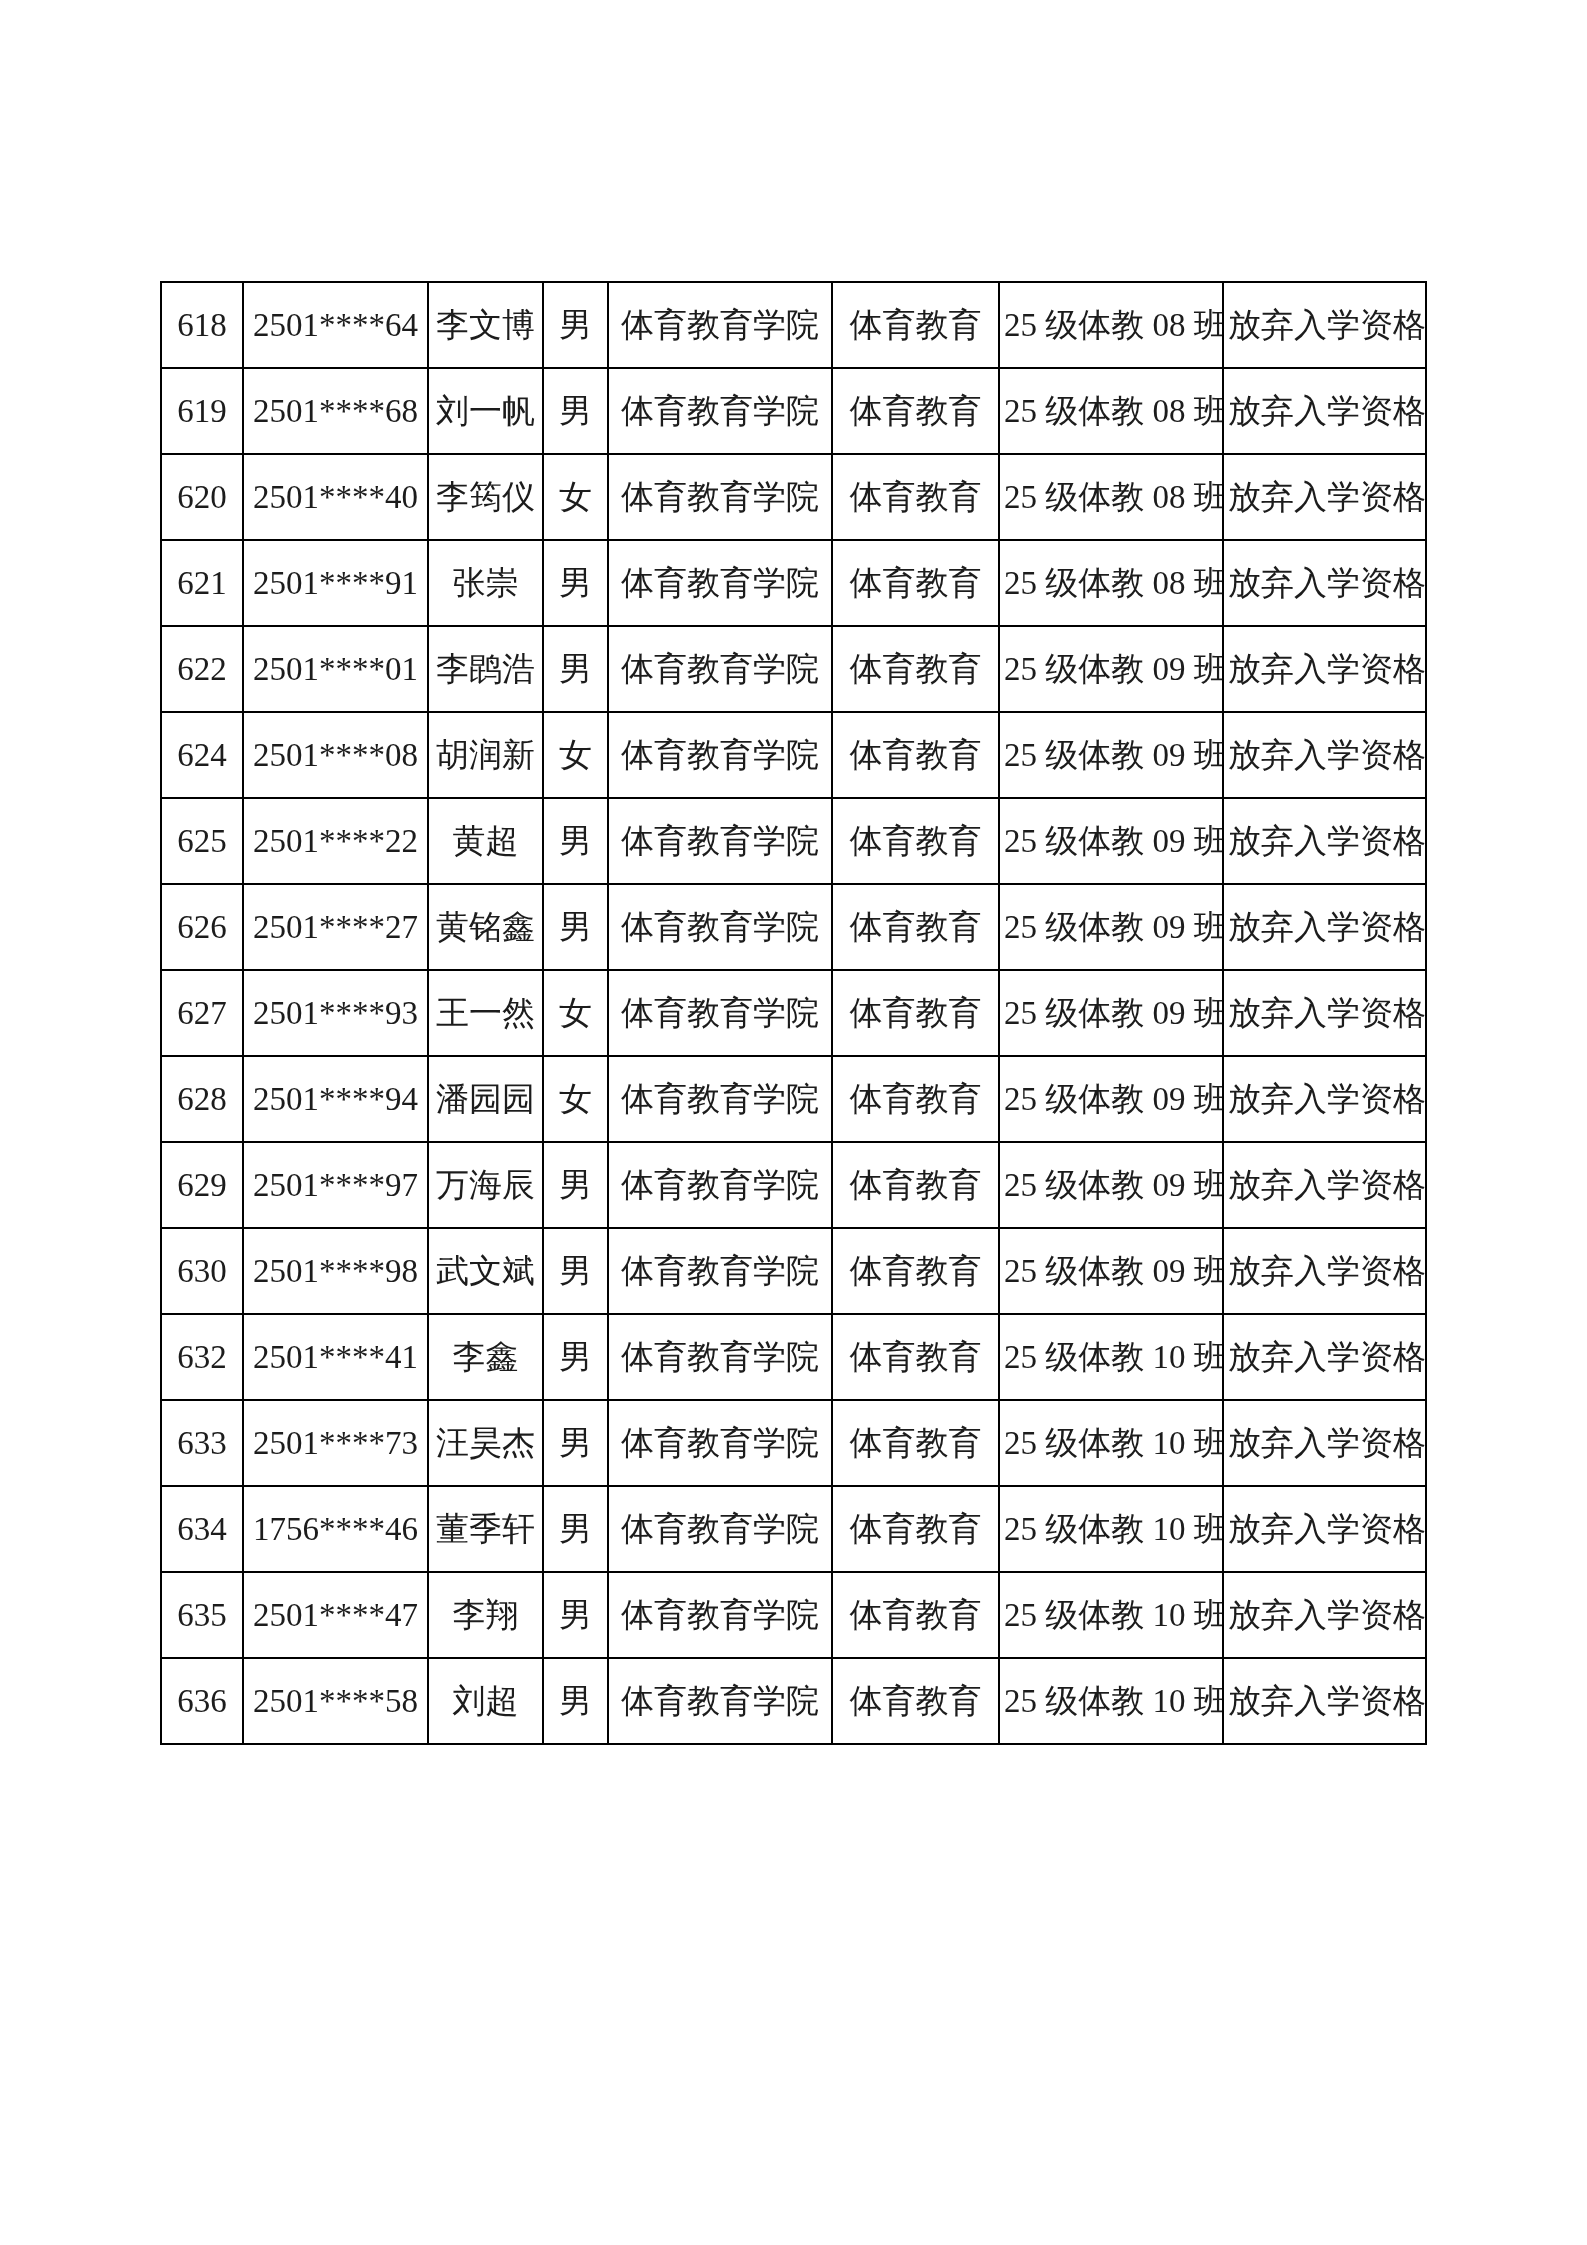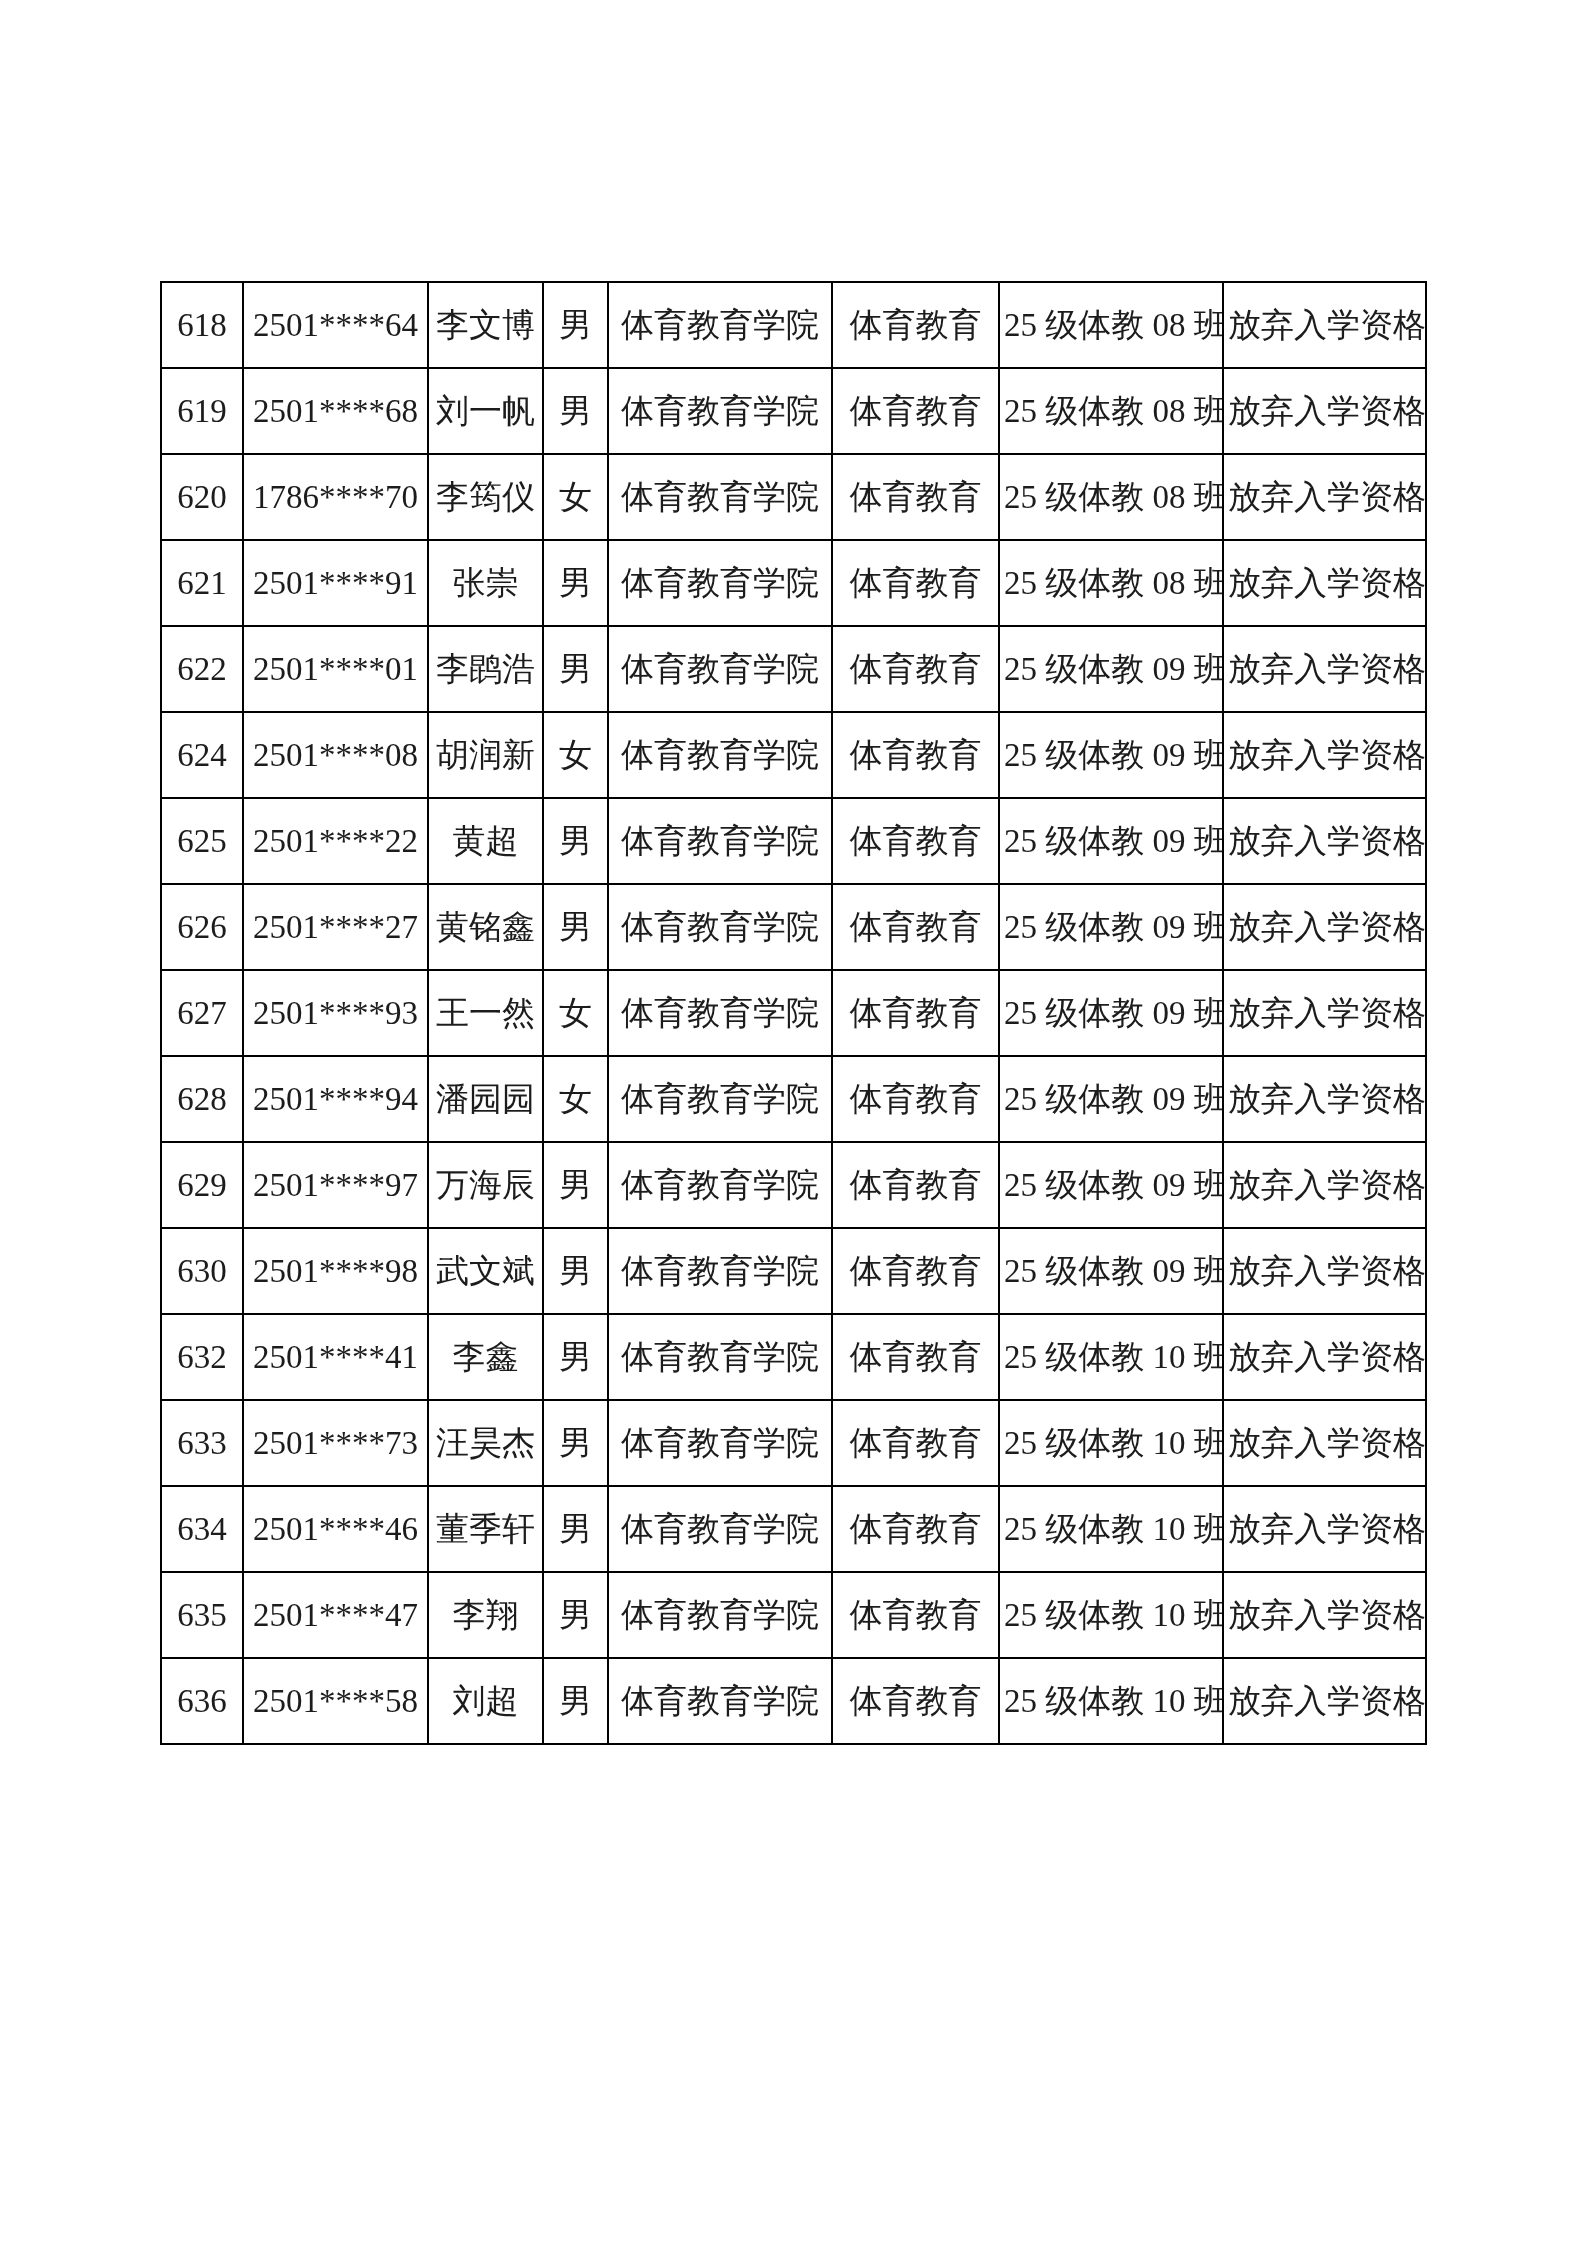--- a/index.html
+++ b/index.html
@@ -77,21 +77,21 @@
           <td>2501****68</td>
           <td>刘一帆</td>
           <td>男</td>
           <td>体育教育学院</td>
           <td>体育教育</td>
           <td>25 级体教 08 班</td>
           <td>放弃入学资格</td>
         </tr>
         <tr>
           <td>620</td>
-          <td>1786****70</td>
+          <td>2501****40</td>
           <td>李筠仪</td>
           <td>女</td>
           <td>体育教育学院</td>
           <td>体育教育</td>
           <td>25 级体教 08 班</td>
           <td>放弃入学资格</td>
         </tr>
         <tr>
           <td>621</td>
           <td>2501****91</td>
@@ -197,21 +197,21 @@
           <td>2501****73</td>
           <td>汪昊杰</td>
           <td>男</td>
           <td>体育教育学院</td>
           <td>体育教育</td>
           <td>25 级体教 10 班</td>
           <td>放弃入学资格</td>
         </tr>
         <tr>
           <td>634</td>
-          <td>2501****46</td>
+          <td>1756****46</td>
           <td>董季轩</td>
           <td>男</td>
           <td>体育教育学院</td>
           <td>体育教育</td>
           <td>25 级体教 10 班</td>
           <td>放弃入学资格</td>
         </tr>
         <tr>
           <td>635</td>
           <td>2501****47</td>

